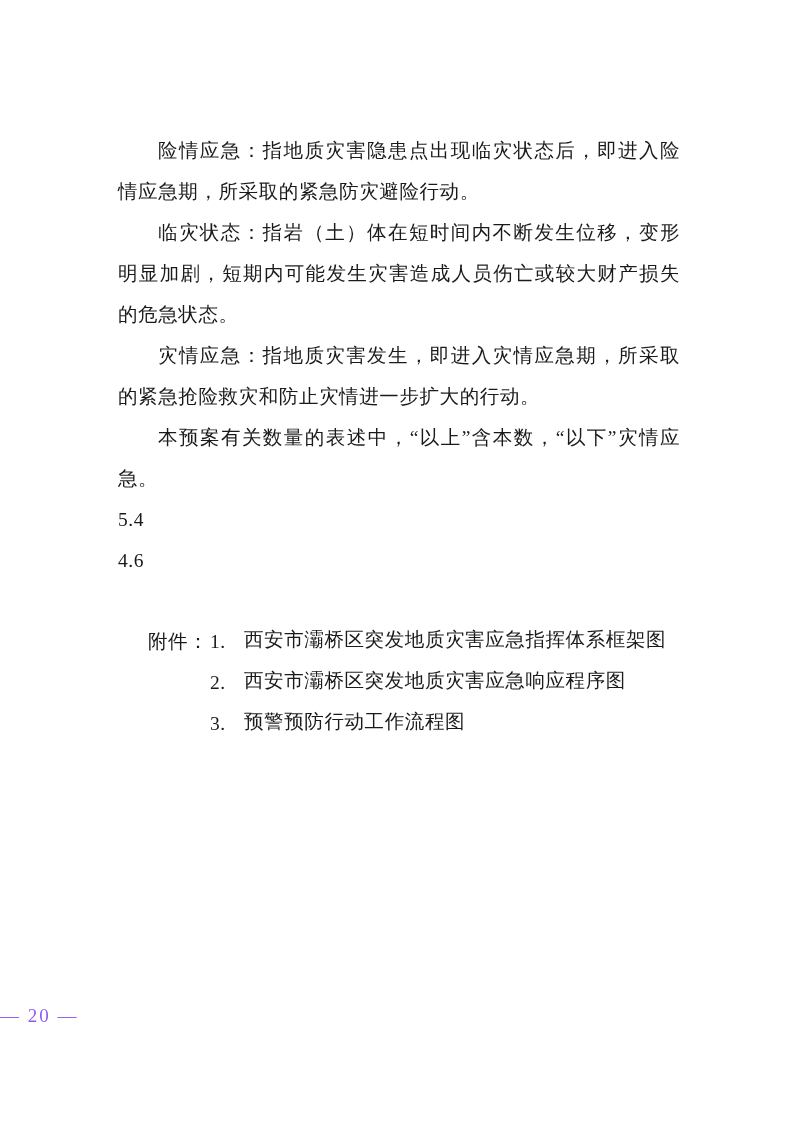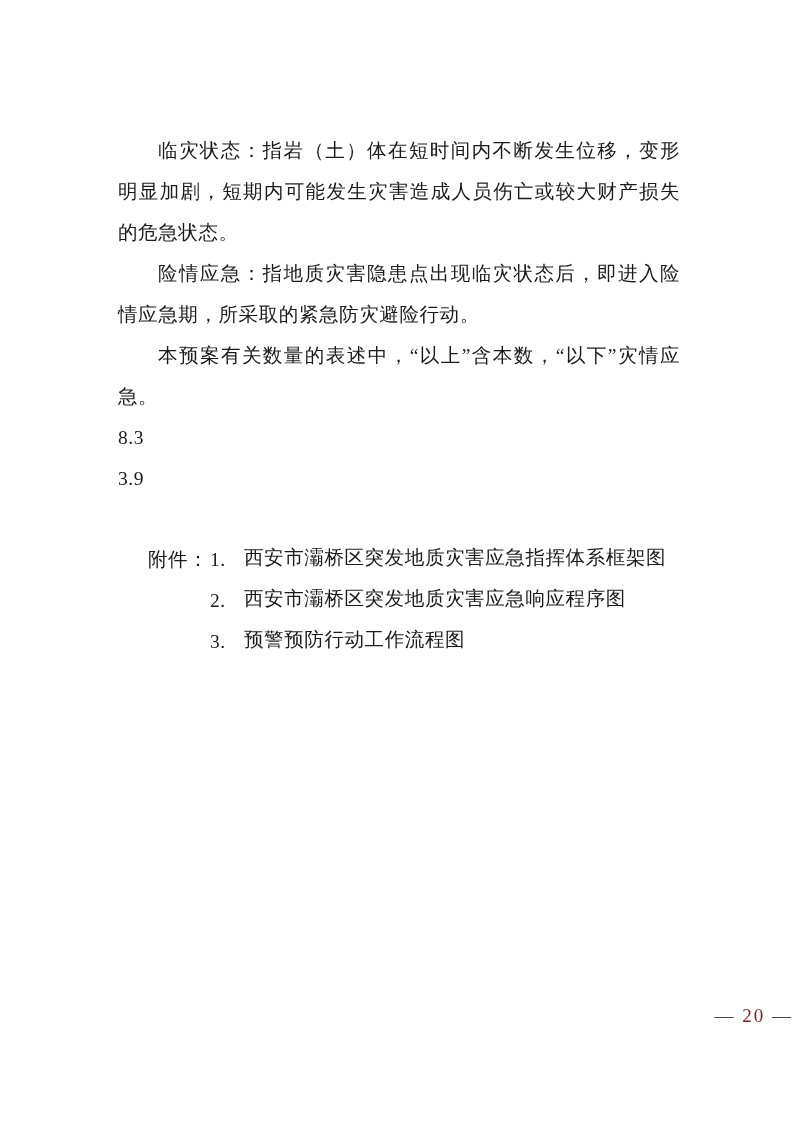--- a/index.html
+++ b/index.html
@@ -82,42 +82,43 @@
   .att-row .txt {
     flex: 1 1 auto;
     letter-spacing: 0.6px;
     font-family: Liberation Mono, monospace;
   }
   .page-number {
     position: absolute;
     left: 0;
     top: 1005px;
     width: 793px;
-    text-align: right;
+    text-align: left;
     font-size: 19px;
     letter-spacing: 2px;
-    color: #7f1d1d;
+    color: #8b5cf6;
   }
 </style>
 </head>
 <body>
 
 <div class="page">
   <div class="content">
 
+    <p class="para indent">险情应急：指地质灾害隐患点出现临灾状态后，即进入险情应急期，所采取的紧急防灾避险行动。</p>
     <p class="para indent">临灾状态：指岩（土）体在短时间内不断发生位移，变形明显加剧，短期内可能发生灾害造成人员伤亡或较大财产损失的危急状态。</p>
-    <p class="para indent">险情应急：指地质灾害隐患点出现临灾状态后，即进入险情应急期，所采取的紧急防灾避险行动。</p>
+    <p class="para indent">灾情应急：指地质灾害发生，即进入灾情应急期，所采取的紧急抢险救灾和防止灾情进一步扩大的行动。</p>
     <p class="para indent">本预案有关数量的表述中，“以上”含本数，“以下”灾情应急。</p>
 
     <div class="numbered">
-      <span class="num">8.3</span>
+      <span class="num">5.4</span>
     </div>
 
     <div class="numbered">
-      <span class="num">3.9</span>
+      <span class="num">4.6</span>
     </div>
 
     <div class="attachments">
       <div class="att-row">
         <span class="label">附件：</span>
         <span class="idx">1.</span>
         <span class="txt">西安市灞桥区突发地质灾害应急指挥体系框架图</span>
       </div>
       <div class="att-row">
         <span class="label"></span>

